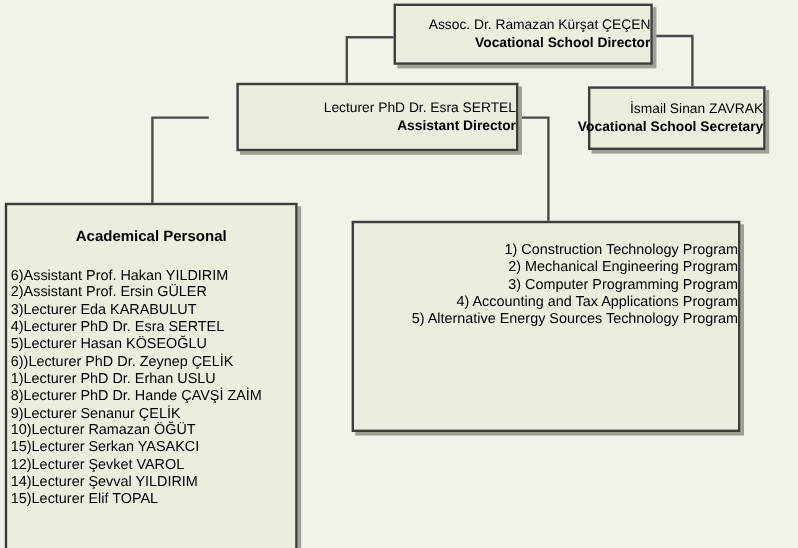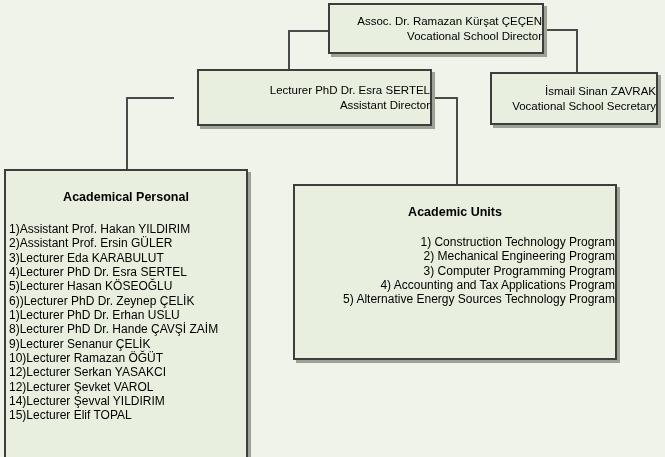--- a/index.html
+++ b/index.html
@@ -51,21 +51,21 @@
     text-align: center;
   }
   .name-line {
     font-size: 11.5px;
     line-height: 15px;
     white-space: nowrap;
   }
   .title-line {
     font-size: 11.5px;
     line-height: 15px;
-    font-weight: normal;
+    font-weight: bold;
     white-space: nowrap;
   }
   .section-title {
     text-align: center;
     font-weight: bold;
     font-size: 12.5px;
     line-height: 15px;
     margin-top: 19px;
   }
   .member-list {
@@ -78,21 +78,21 @@
     margin-top: 15px;
     padding-left: 3px;
     font-size: 12px;
     line-height: 14.35px;
     text-align: right;
   }
   .list-line { white-space: nowrap; }
 
   #node-director  { left: 328px; top: 3px;   width: 216px; height: 51px; }
   #node-assistant { left: 173px; top: 69px;  width: 235px; height: 57px; margin-left: 24px; }
-  #node-secretary { left: 490px; top: 72px;  width: 168px; height: 53px; }
+  #node-secretary { left: 490px; top: 72px;  width: 148px; height: 53px; }
   #node-personal  { left: 4px;   top: 169px; width: 244px; height: 324px; }
   #node-units     { left: 293px; top: 184px; width: 324px; height: 176px; }
 </style>
 </head>
 <body>
 
 <div class="canvas">
 
   <svg class="connectors" viewBox="0 0 665 457">
     <polyline points="329,31 289,31 289,70"></polyline>
@@ -112,39 +112,38 @@
   </div>
 
   <div class="node person" id="node-secretary">
     <div class="name-line">İsmail Sinan ZAVRAK</div>
     <div class="title-line">Vocational School Secretary</div>
   </div>
 
   <div class="node" id="node-personal">
     <div class="section-title">Academical Personal</div>
     <div class="member-list">
-        <div class="list-line">1)Assistant Prof. Hakan YILDIRIM</div>
+        <div class="list-line">6)Assistant Prof. Hakan YILDIRIM</div>
         <div class="list-line">2)Assistant Prof. Ersin GÜLER</div>
         <div class="list-line">3)Lecturer Eda KARABULUT</div>
         <div class="list-line">4)Lecturer PhD Dr. Esra SERTEL</div>
         <div class="list-line">5)Lecturer Hasan KÖSEOĞLU</div>
         <div class="list-line">6))Lecturer PhD Dr. Zeynep ÇELİK</div>
         <div class="list-line">1)Lecturer PhD Dr. Erhan USLU</div>
         <div class="list-line">8)Lecturer PhD Dr. Hande ÇAVŞİ ZAİM</div>
         <div class="list-line">9)Lecturer Senanur ÇELİK</div>
         <div class="list-line">10)Lecturer Ramazan ÖĞÜT</div>
-        <div class="list-line">12)Lecturer Serkan YASAKCI</div>
+        <div class="list-line">15)Lecturer Serkan YASAKCI</div>
         <div class="list-line">12)Lecturer Şevket VAROL</div>
         <div class="list-line">14)Lecturer Şevval YILDIRIM</div>
         <div class="list-line">15)Lecturer Elif TOPAL</div>
       </div>
   </div>
 
   <div class="node" id="node-units">
-    <div class="section-title">Academic Units</div>
     <div class="unit-list">
         <div class="list-line">1) Construction Technology Program</div>
         <div class="list-line">2) Mechanical Engineering Program</div>
         <div class="list-line">3) Computer Programming Program</div>
         <div class="list-line">4) Accounting and Tax Applications Program</div>
         <div class="list-line">5) Alternative Energy Sources Technology Program</div>
       </div>
   </div>
 
 </div>

